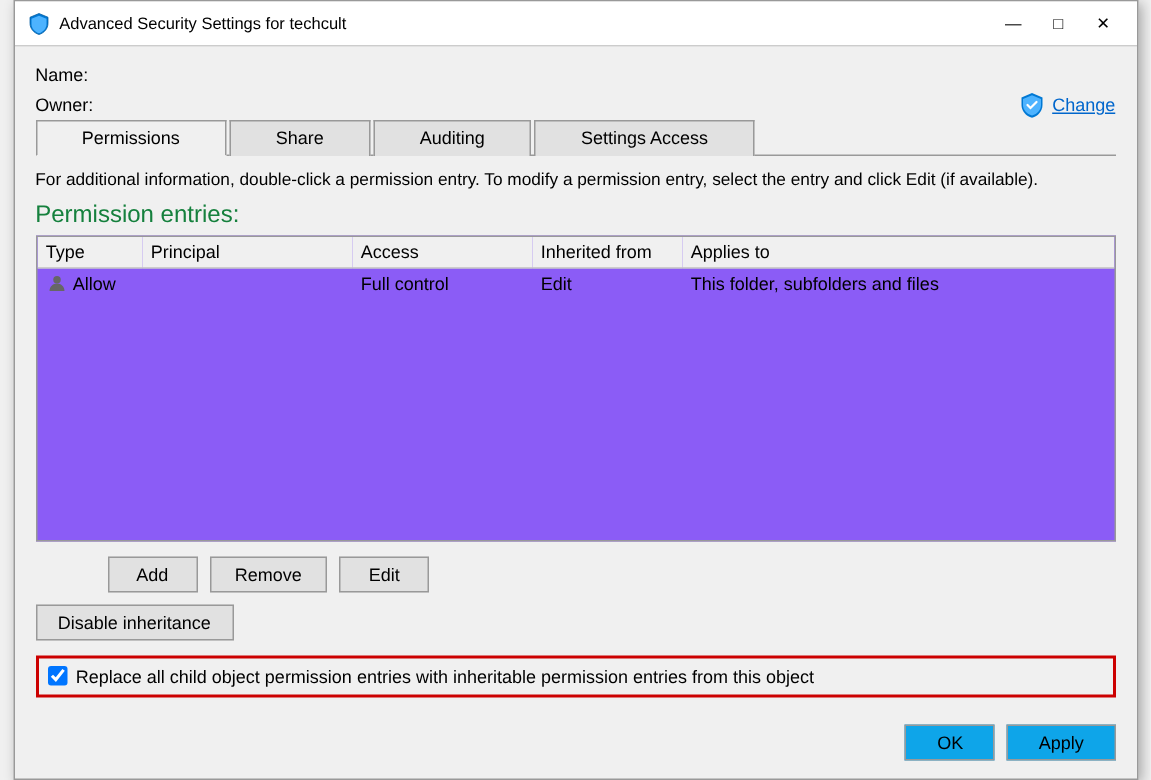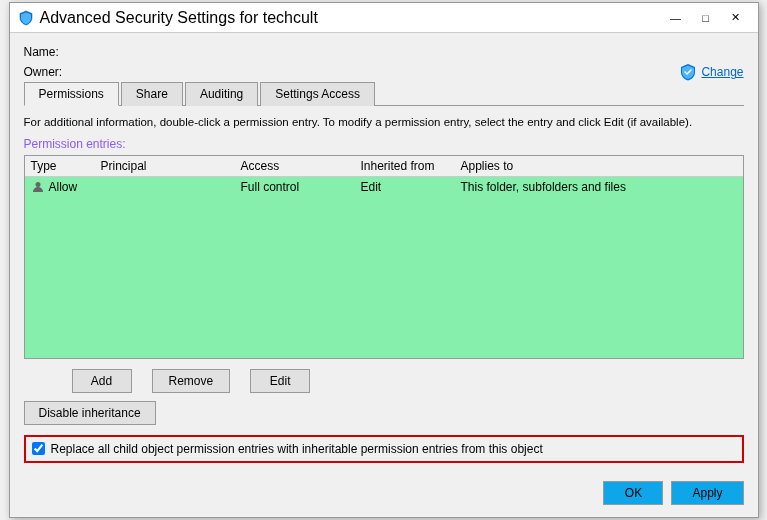--- a/index.html
+++ b/index.html
@@ -32,21 +32,21 @@
     .title-bar-left {
       display: flex;
       align-items: center;
       gap: 6px;
     }
     .title-icon {
       width: 16px;
       height: 16px;
     }
     .title-text {
-      font-size: 16px;
+      font-size: 11px;
       font-weight: normal;
       color: #000;
     }
     .title-buttons {
       display: flex;
       gap: 2px;
     }
     .title-btn {
       width: 28px;
       height: 20px;
@@ -97,21 +97,21 @@
     .shield-icon {
       width: 18px;
       height: 18px;
     }
     .tabs {
       display: flex;
       border-bottom: 1px solid #999;
       margin-bottom: 8px;
     }
     .tab {
-      padding: 4px 14px;
+      padding: 4px 30px;
       border: 1px solid #999;
       border-bottom: none;
       background: #e1e1e1;
       cursor: pointer;
       font-size: 12px;
       margin-right: 2px;
       position: relative;
       top: 1px;
     }
     .tab.active {
@@ -119,27 +119,27 @@
       border-bottom: 1px solid #f0f0f0;
       z-index: 1;
     }
     .info-text {
       font-size: 11.5px;
       margin-bottom: 6px;
       color: #000;
       line-height: 1.4;
     }
     .section-label {
-      font-size: 12px;
+      font-size: 16px;
       margin-bottom: 4px;
-      color: #8b5cf6;
+      color: #15803d;
     }
     .permissions-table-container {
       border: 1px solid #999;
-      background: #86efac;
+      background: #8b5cf6;
       height: 204px;
       overflow-y: auto;
       margin-bottom: 10px;
     }
     .permissions-table {
       width: 100%;
       border-collapse: collapse;
       font-size: 12px;
     }
     .permissions-table thead tr {
@@ -156,21 +156,21 @@
       padding: 3px 6px;
       vertical-align: middle;
     }
     .col-type { width: 70px; }
     .col-principal { width: 140px; }
     .col-access { width: 120px; }
     .col-inherited { width: 100px; }
     .col-applies { width: auto; }
     .buttons-row {
       display: flex;
-      gap: 20px;
+      gap: 8px;
       margin-bottom: 8px;
       padding-left: 48px;
     }
     .btn {
       padding: 4px 16px;
       background: #e1e1e1;
       border: 1px solid #999;
       cursor: pointer;
       font-size: 12px;
       min-width: 60px;

